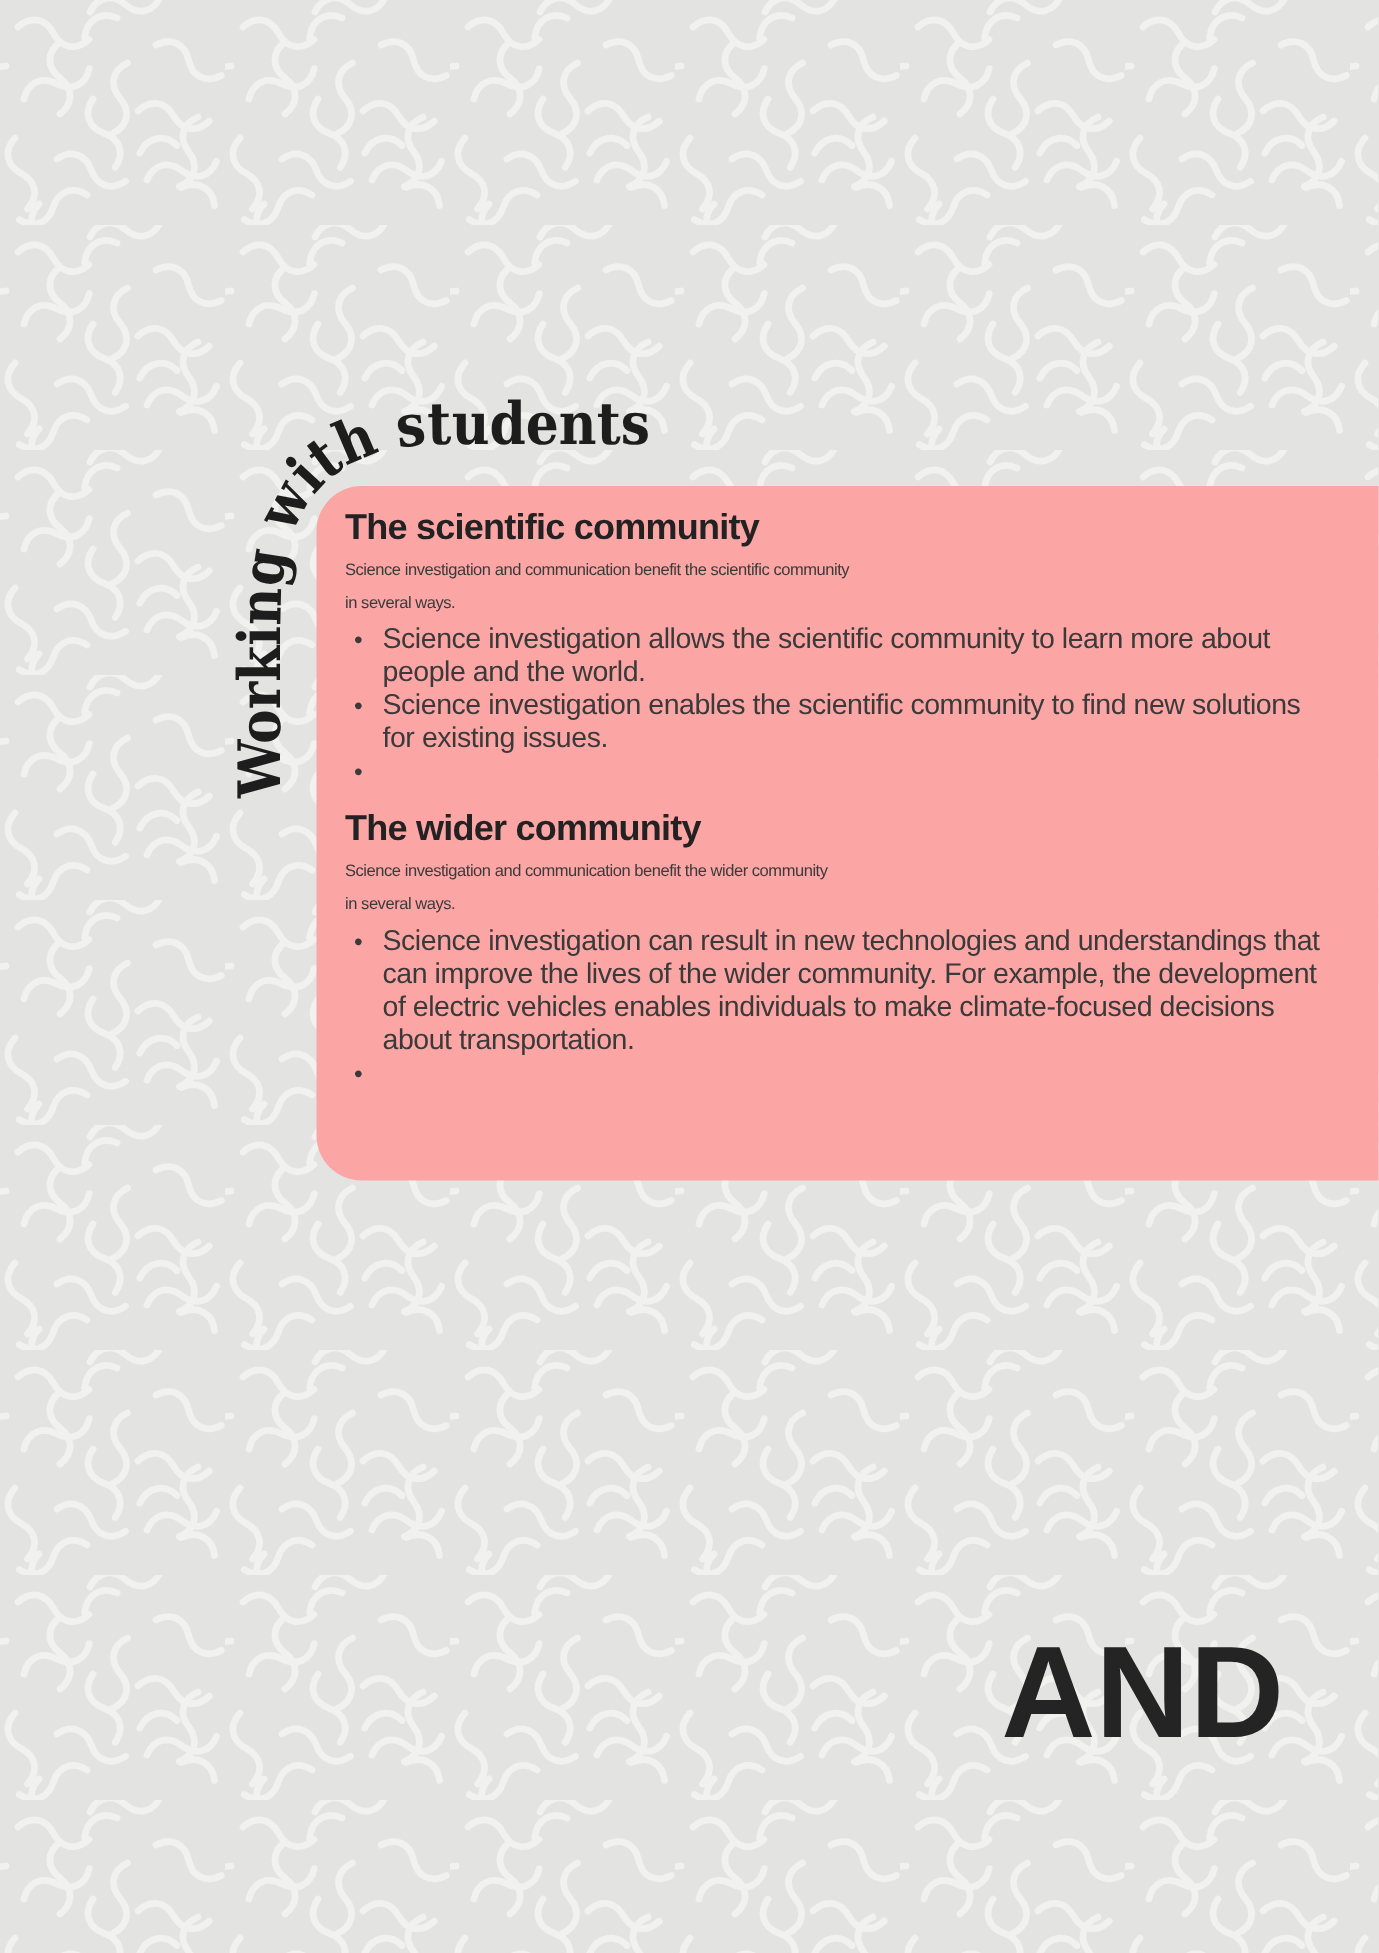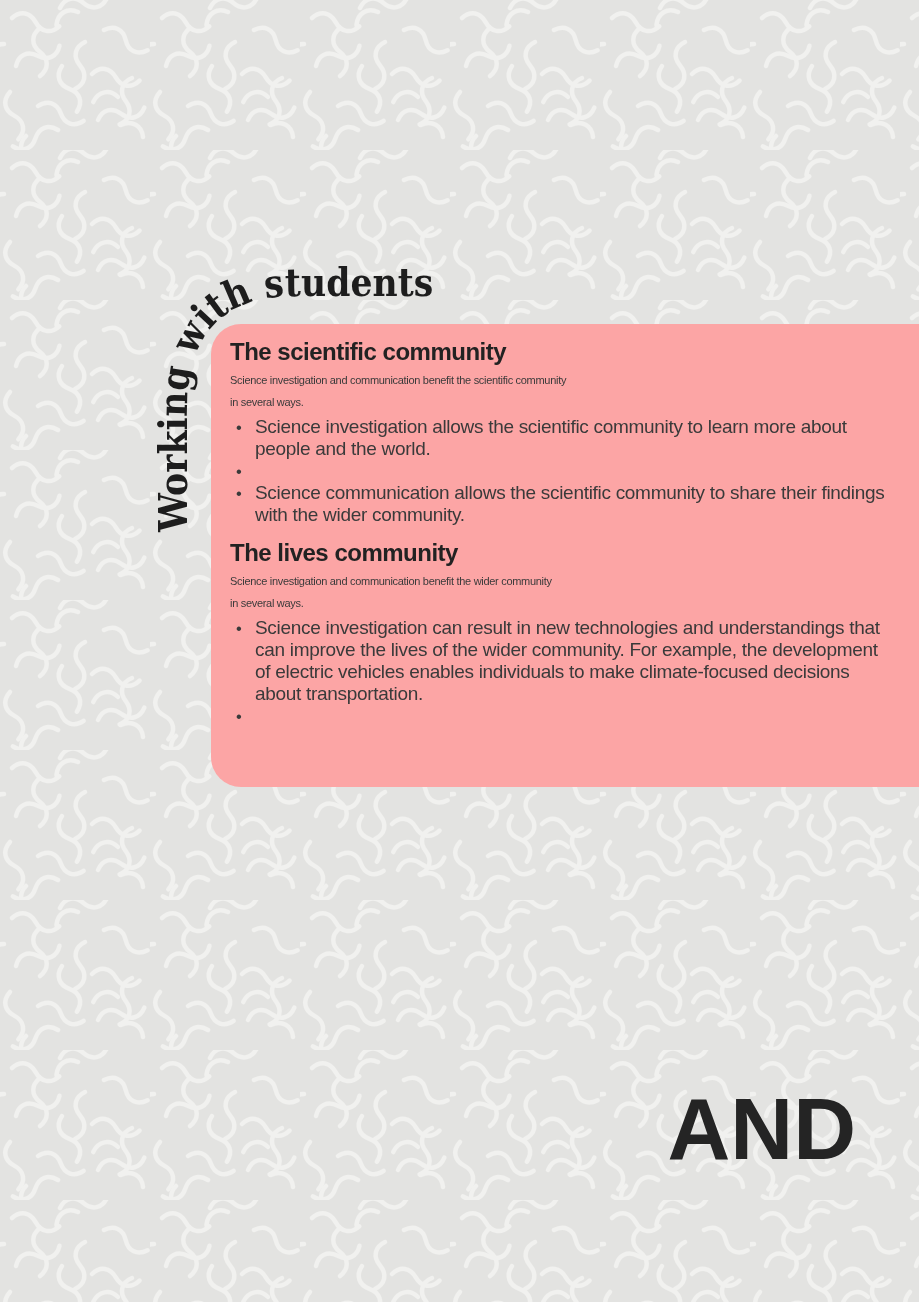--- a/index.html
+++ b/index.html
@@ -138,31 +138,31 @@
     <p class="intro">Science investigation and communication benefit the scientific community
 in several ways.</p>
     <ul>
       <li>
         <span class="bullet">•</span>
         <span class="li-text">Science investigation allows the scientific community to learn more about
 people and the world.</span>
       </li>
       <li>
         <span class="bullet">•</span>
+        <span class="li-text">Science investigation enables the scientific community to find new solutions
+for existing issues.</span>
       </li>
       <li>
         <span class="bullet">•</span>
-        <span class="li-text">Science communication allows the scientific community to share their findings
-with the wider community.</span>
       </li>
     </ul>
   </div>
 
   <div class="section">
-    <h2>The lives community</h2>
+    <h2>The wider community</h2>
     <p class="intro">Science investigation and communication benefit the wider community
 in several ways.</p>
     <ul>
       <li>
         <span class="bullet">•</span>
         <span class="li-text">Science investigation can result in new technologies and understandings that
 can improve the lives of the wider community. For example, the development
 of electric vehicles enables individuals to make climate-focused decisions
 about transportation.</span>
       </li>

